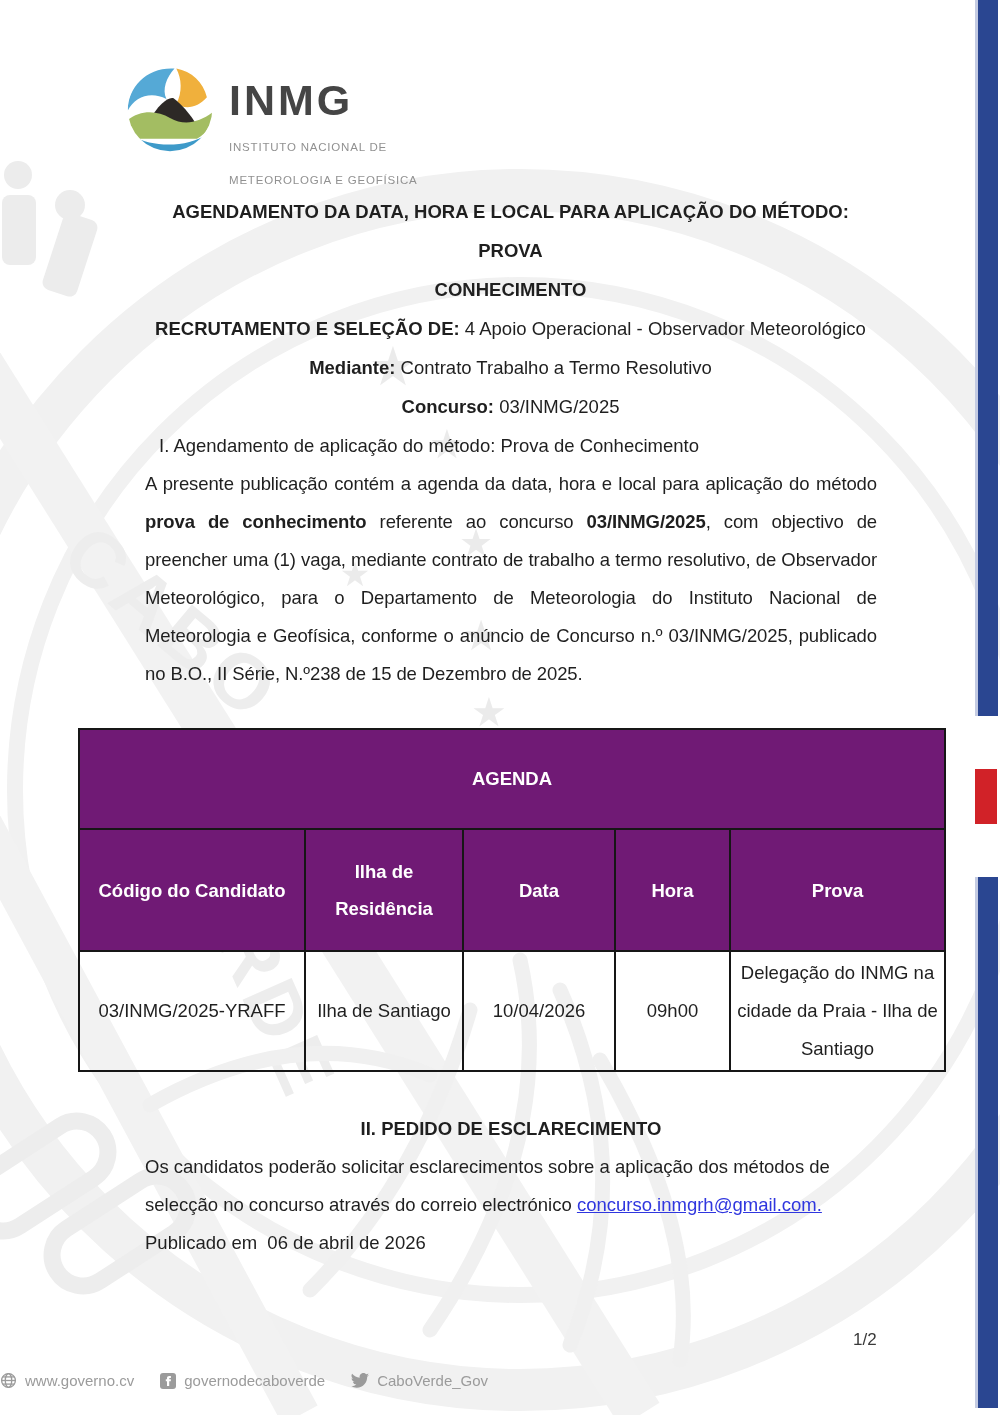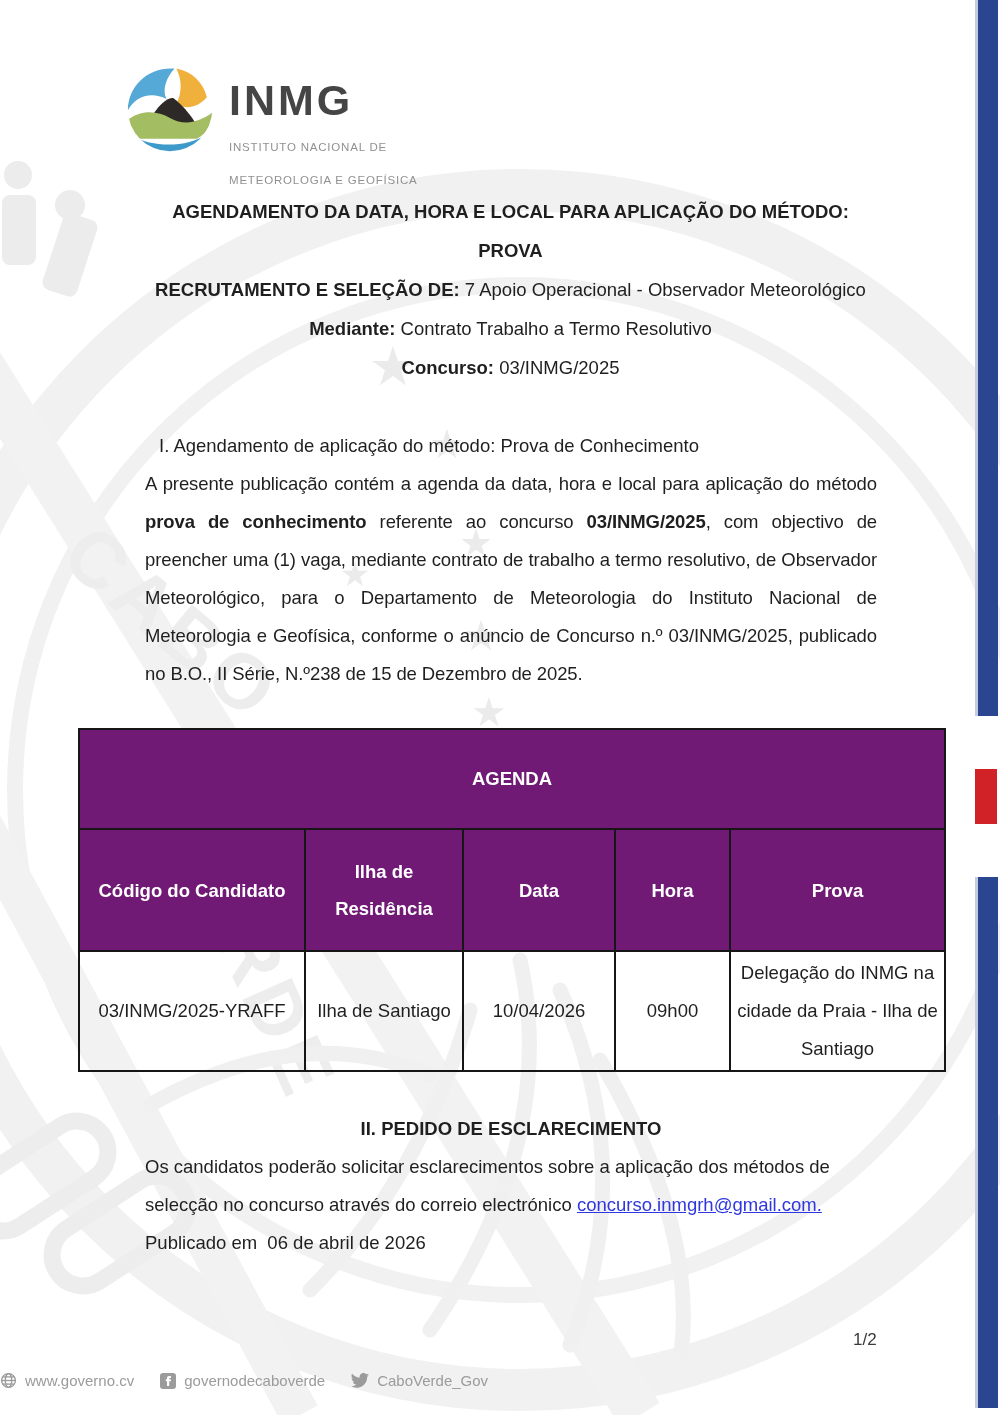--- a/index.html
+++ b/index.html
@@ -117,21 +117,22 @@
     </svg>
     <div class="logo-text">
       <div class="acronym">INMG</div>
       <div class="org">INSTITUTO NACIONAL DE</div>
       <div class="org">METEOROLOGIA E GEOFÍSICA</div>
     </div>
   </div>
 
   <div class="layer title-block">
     <div class="tl">AGENDAMENTO DA DATA, HORA E LOCAL PARA APLICAÇÃO DO MÉTODO: PROVA</div>
-    <div><span class="b">RECRUTAMENTO E SELEÇÃO DE:</span><span> 7 Apoio Operacional - Observador Meteorológico</span></div>
+    <div class="tl">CONHECIMENTO</div>
+    <div><span class="b">RECRUTAMENTO E SELEÇÃO DE:</span><span> 4 Apoio Operacional - Observador Meteorológico</span></div>
     <div><span class="b">Mediante:</span><span> Contrato Trabalho a Termo Resolutivo</span></div>
     <div><span class="b">Concurso:</span><span> 03/INMG/2025</span></div>
   </div>
 
   <div class="layer body-block">
     <div class="h1-line">I. Agendamento de aplicação do método: Prova de Conhecimento</div>
     <div class="para"><span>A presente publicação contém a agenda da data, hora e local para aplicação do método </span><span class="b">prova de conhecimento</span><span> referente ao concurso </span><span class="b">03/INMG/2025</span><span>, com objectivo de preencher uma (1) vaga, mediante contrato de trabalho a termo resolutivo, de Observador Meteorológico, para o Departamento de Meteorologia do Instituto Nacional de Meteorologia e Geofísica, conforme o anúncio de Concurso n.º 03/INMG/2025, publicado no B.O., II Série, N.º238 de 15 de Dezembro de 2025.</span></div>
   </div>
 
   <div class="layer table-wrap">

